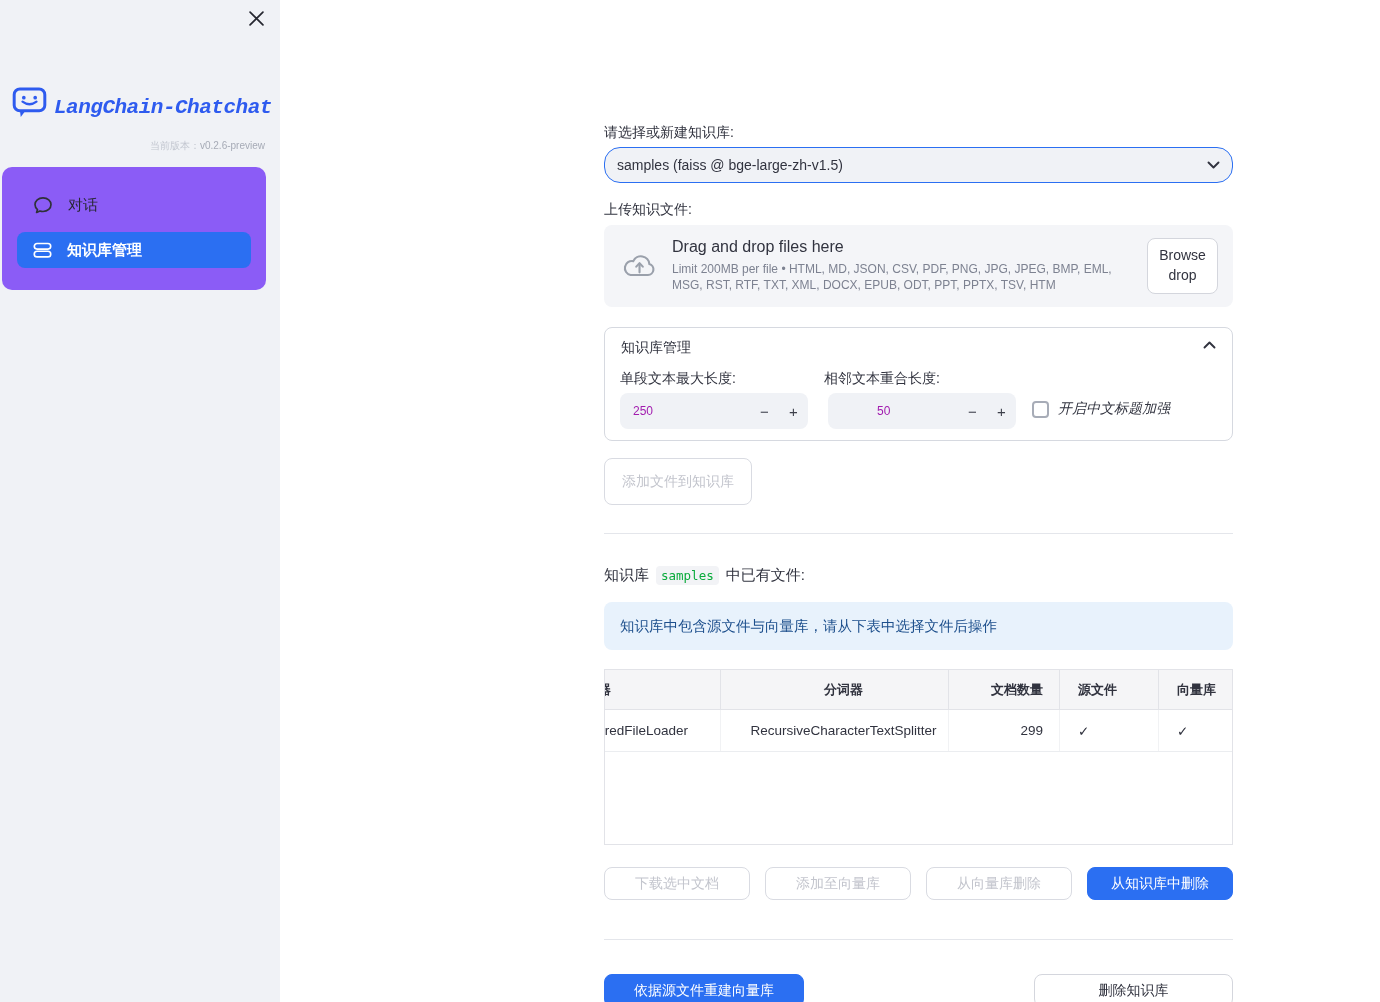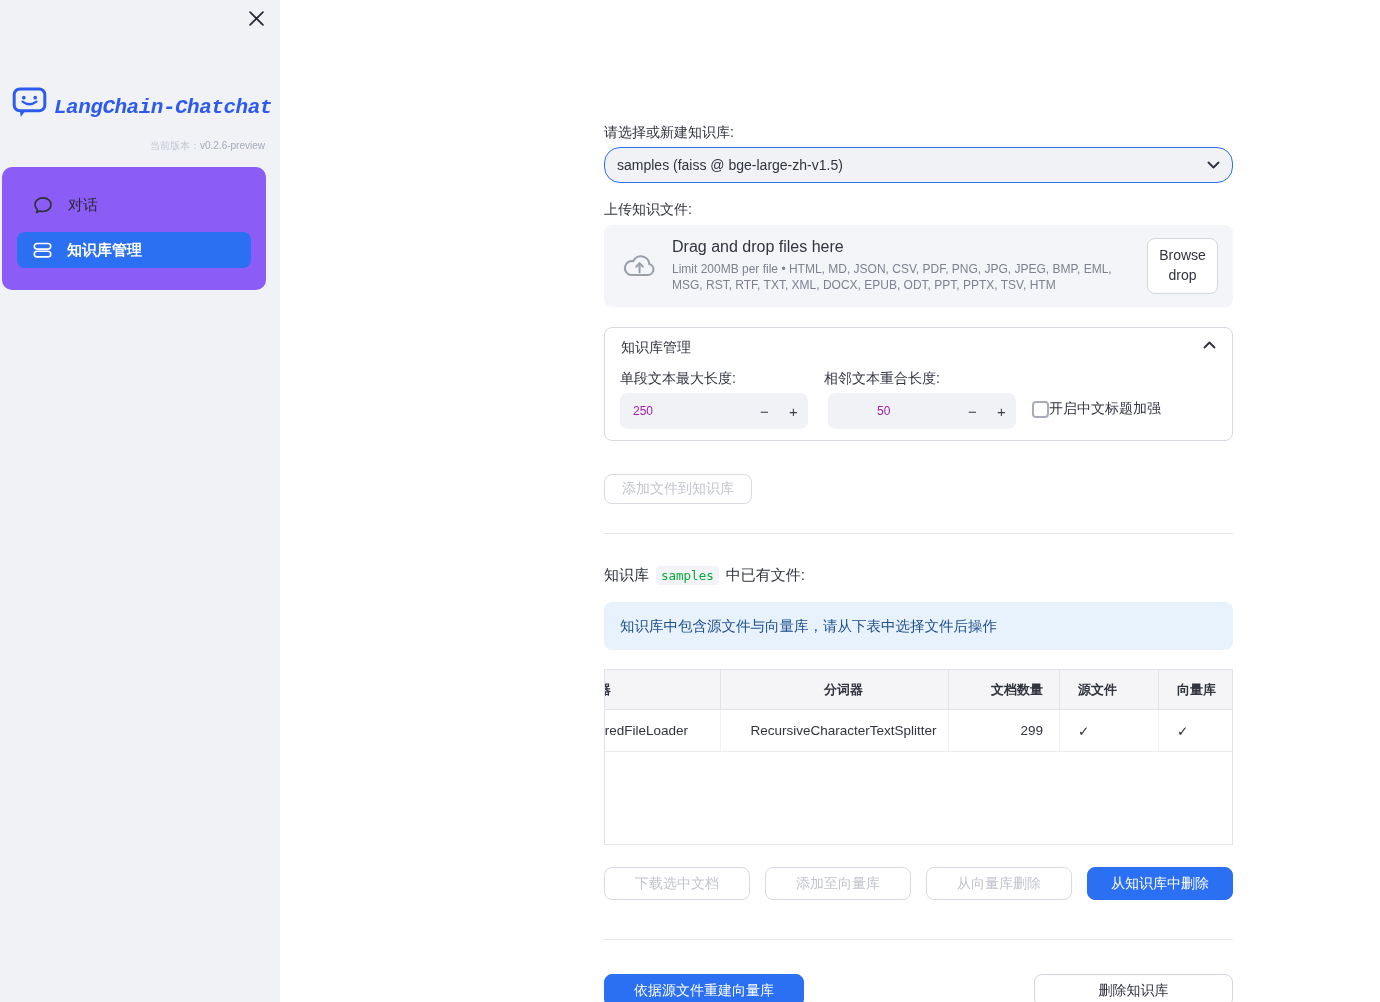--- a/index.html
+++ b/index.html
@@ -39,28 +39,28 @@
     border-radius:8px; font-size:14px; color:#31333f; text-align:center; padding:7px 6px; line-height:1.4; cursor:pointer; }
 
   .expander { position:absolute; left:0; top:285px; width:629px; height:114px; border:1px solid #d6d9e0; border-radius:8px; background:#fff; }
   .exp-title { position:absolute; left:16px; top:11px; font-size:14px; color:#31333f; cursor:pointer; }
   .exp-chevron { position:absolute; right:16px; top:13px; cursor:pointer; }
   .exp-label { position:absolute; top:42px; font-size:14px; color:#31333f; }
   .num-input { position:absolute; top:65px; width:188px; height:36px; background:#f0f2f6; border-radius:8px; display:flex; align-items:center; }
   .num-input input { flex:1; min-width:0; background:transparent; border:none; outline:none; font-size:12px; color:#a21caf;
     padding-left:13px; font-family:inherit; }
   .step-btn { width:29px; height:36px; display:flex; align-items:center; justify-content:center; font-size:15px; color:#3d404b; cursor:pointer; }
-  .chk-row { position:absolute; left:427px; top:72px; display:flex; align-items:center; cursor:pointer; }
+  .chk-row { position:absolute; left:427px; top:72px; display:flex; align-items:center; gap:9px; cursor:pointer;font-style:italic; }
   .chk-box { width:17px; height:17px; border:2px solid #a7acb7; border-radius:4px; background:#fff; }
   .chk-label { font-size:14px; color:#31333f; }
 
   .btn { border-radius:8px; font-size:14px; display:inline-flex; align-items:center; justify-content:center; cursor:pointer; font-family:inherit; }
   .btn-disabled { background:#fff; border:1px solid #d9dbe2; color:#c3c5cd; }
   .btn-primary { background:var(--primary,#2b6ff2); border:1px solid var(--primary,#2b6ff2); color:#fff; }
-  .add-files-btn { position:absolute; left:0; top:432px; height:30px; padding:0 17px; }
+  .add-files-btn { position:absolute; left:0; top:416px; height:47px; padding:0 17px; }
 
   .divider { position:absolute; left:0; width:629px; height:1px; background:#e4e6eb; }
 
   .kbline { position:absolute; left:0; top:524px; font-size:15px; display:flex; align-items:center; gap:7px; }
   .kbline .code { font-family:"DejaVu Sans Mono","Liberation Mono",monospace; font-size:12.5px; color:var(--code-green,#09ab3b);
     background:#f2f3f6; border-radius:4px; padding:2px 5px; }
 
   .infobox { position:absolute; left:0; top:560px; width:629px; height:48px; background:var(--info-bg,#e8f2fc); border-radius:8px;
     display:flex; align-items:center; padding:0 16px; font-size:14.5px; color:var(--info-text,#1d4f8c); }
 

